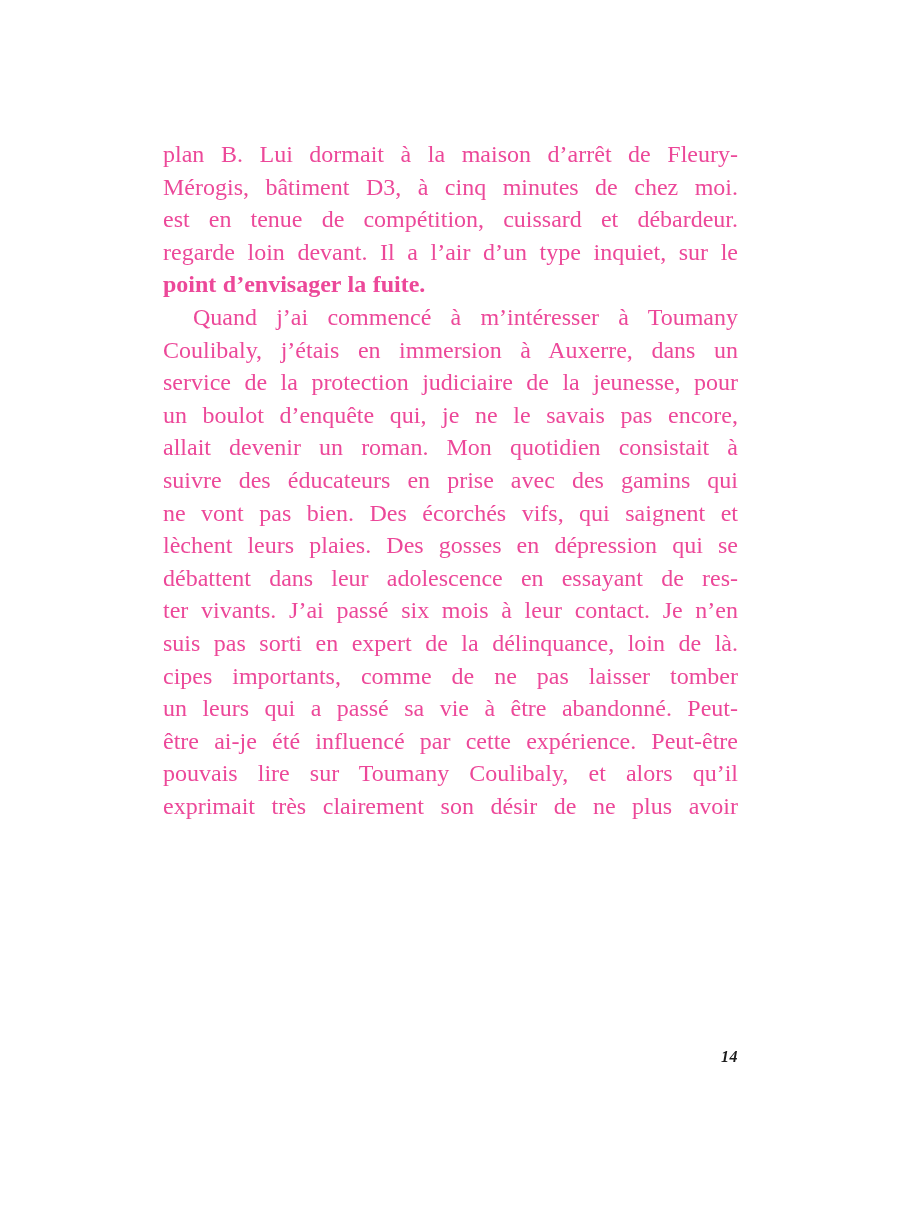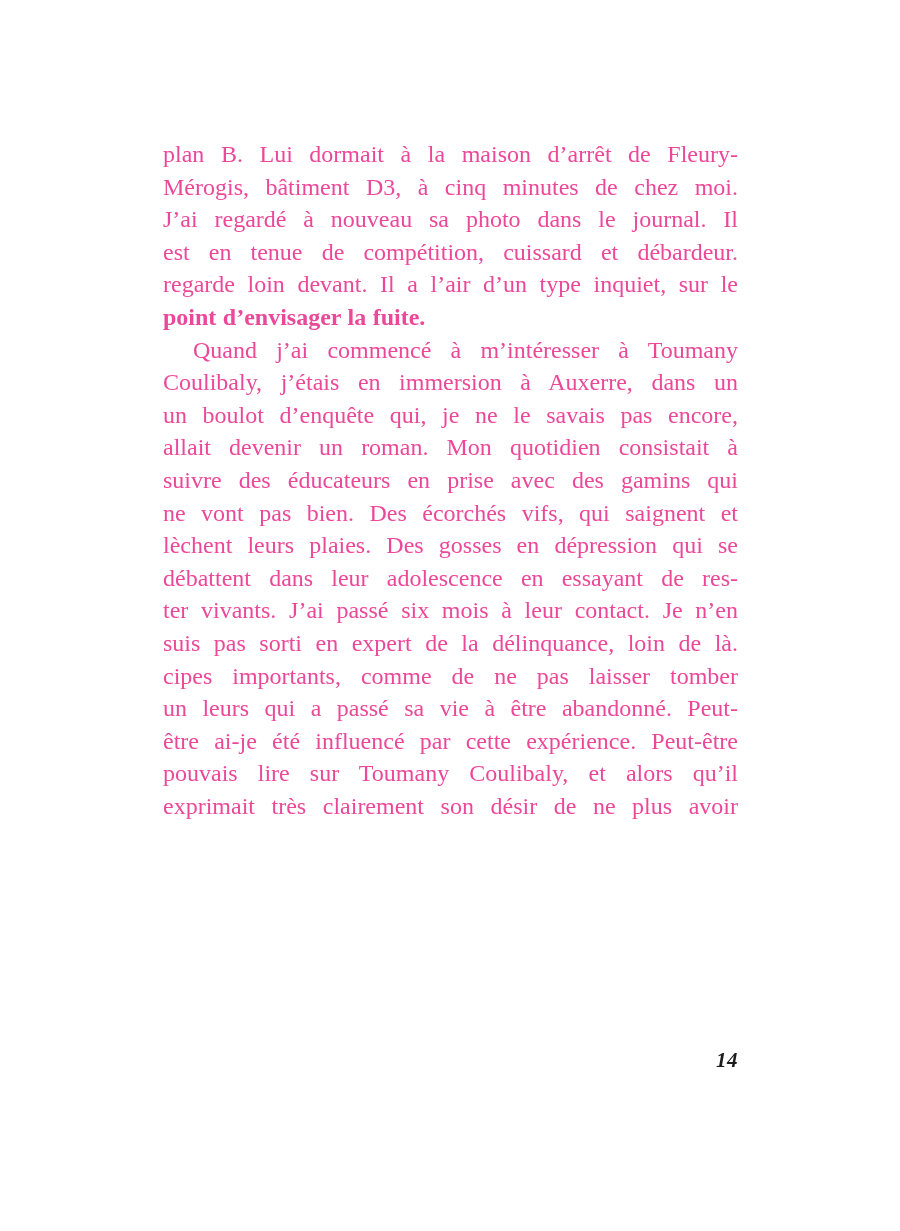--- a/index.html
+++ b/index.html
@@ -40,43 +40,43 @@
   }
   .text-line.indent {
     text-indent: 30px;
   }
   .page-number {
     position: absolute;
     left: 163px;
     top: 1048px;
     width: 575px;
     text-align: right;
-    font-size: 21px;
+    font-size: 16px;
     font-style: italic;
     font-weight: 700;
     color: #1c1c1c;
     letter-spacing: 0.5px;
   }
 </style>
 </head>
 <body>
 
 <div class="book-page">
   <div class="text-block">
       <div class="paragraph">
         <div class="text-line">plan B. Lui dormait à la maison d’arrêt de Fleury-</div>
         <div class="text-line">Mérogis, bâtiment D3, à cinq minutes de chez moi.</div>
-        <div class="text-line">J’ai regardé à nouveau sa photo dans le journal. Il</div>
         <div class="text-line">est en tenue de compétition, cuissard et débardeur.</div>
         <div class="text-line">regarde loin devant. Il a l’air d’un type inquiet, sur le</div>
         <div class="text-line last">point d’envisager la fuite.</div>
       </div>
       <div class="paragraph">
         <div class="text-line indent">Quand j’ai commencé à m’intéresser à Toumany</div>
         <div class="text-line">Coulibaly, j’étais en immersion à Auxerre, dans un</div>
+        <div class="text-line">service de la protection judiciaire de la jeunesse, pour</div>
         <div class="text-line">un boulot d’enquête qui, je ne le savais pas encore,</div>
         <div class="text-line">allait devenir un roman. Mon quotidien consistait à</div>
         <div class="text-line">suivre des éducateurs en prise avec des gamins qui</div>
         <div class="text-line">ne vont pas bien. Des écorchés vifs, qui saignent et</div>
         <div class="text-line">lèchent leurs plaies. Des gosses en dépression qui se</div>
         <div class="text-line">débattent dans leur adolescence en essayant de res-</div>
         <div class="text-line">ter vivants. J’ai passé six mois à leur contact. Je n’en</div>
         <div class="text-line">suis pas sorti en expert de la délinquance, loin de là.</div>
         <div class="text-line">cipes importants, comme de ne pas laisser tomber</div>
         <div class="text-line">un leurs qui a passé sa vie à être abandonné. Peut-</div>

